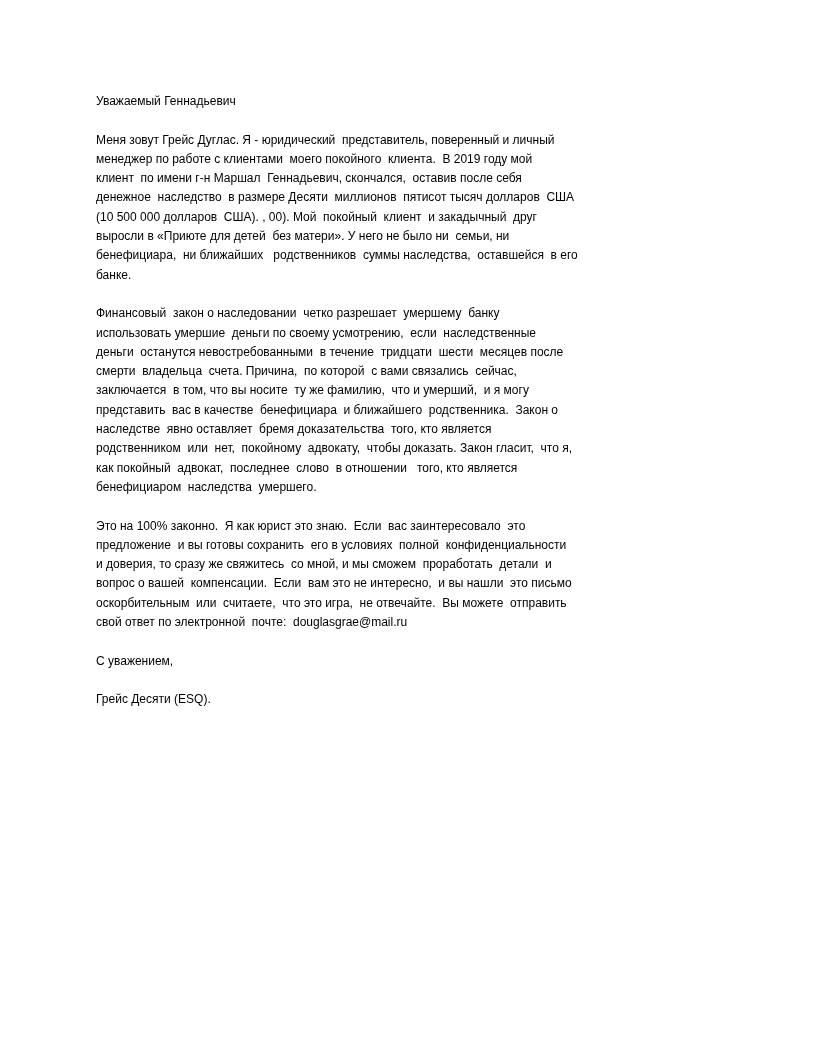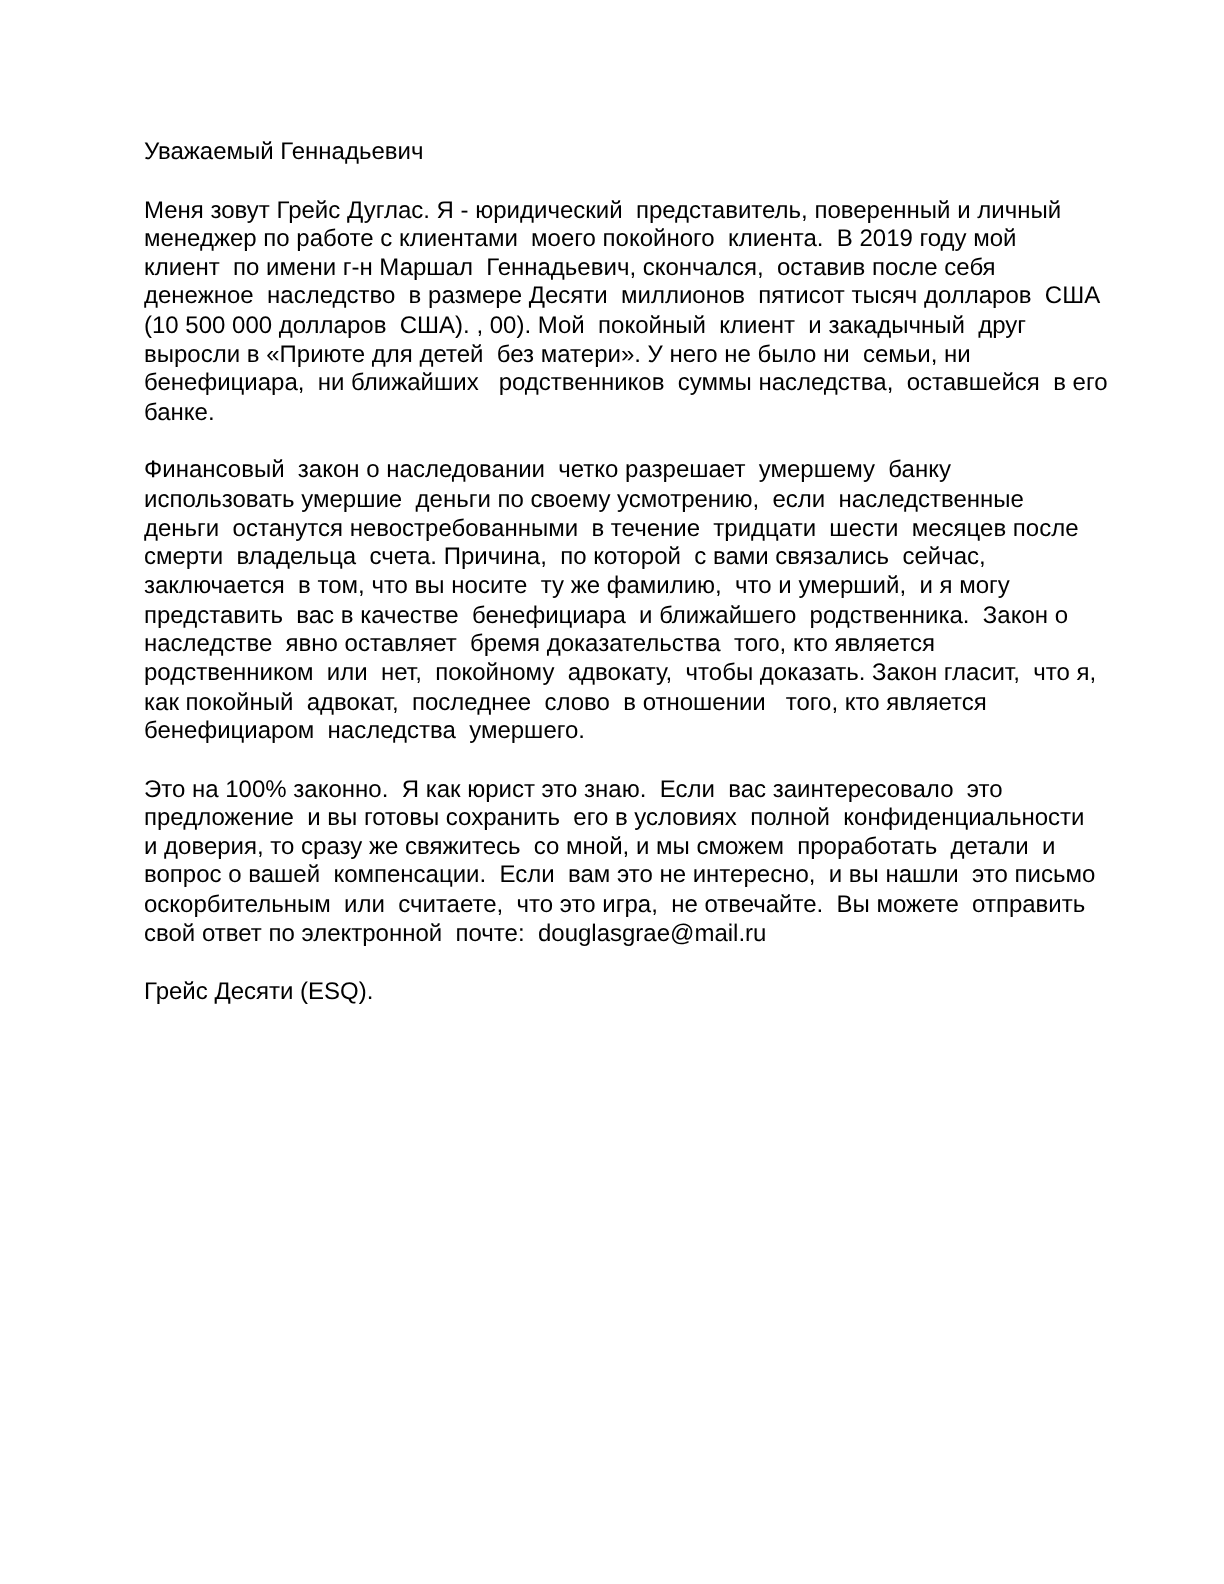--- a/index.html
+++ b/index.html
@@ -13,21 +13,21 @@
     overflow: hidden;
   }
   .page {
     box-sizing: border-box;
     width: 816px;
     height: 1056px;
     background: #ffffff;
     color: #000000;
     padding: 92px 56px 0 96px;
     font-family: "Liberation Sans", "DejaVu Sans", sans-serif;
-    font-size: 16px;
+    font-size: 12px;
     line-height: 19.3px;
     font-weight: 400;
   }
   .para {
     margin: 0 0 19.3px 0;
     white-space: pre-wrap;
     letter-spacing: 0;
   }
 </style>
 </head>
@@ -56,15 +56,16 @@
 как покойный  адвокат,  последнее  слово  в отношении   того, кто является
 бенефициаром  наследства  умершего.</div>
 
   <div class="para">Это на 100% законно.  Я как юрист это знаю.  Если  вас заинтересовало  это
 предложение  и вы готовы сохранить  его в условиях  полной  конфиденциальности
 и доверия, то сразу же свяжитесь  со мной, и мы сможем  проработать  детали  и
 вопрос о вашей  компенсации.  Если  вам это не интересно,  и вы нашли  это письмо
 оскорбительным  или  считаете,  что это игра,  не отвечайте.  Вы можете  отправить
 свой ответ по электронной  почте:  douglasgrae@mail.ru</div>
 
+  <div class="para">С уважением,</div>
 
   <div class="para">Грейс Десяти (ESQ).</div>
 </div>
 
 </body></html>

